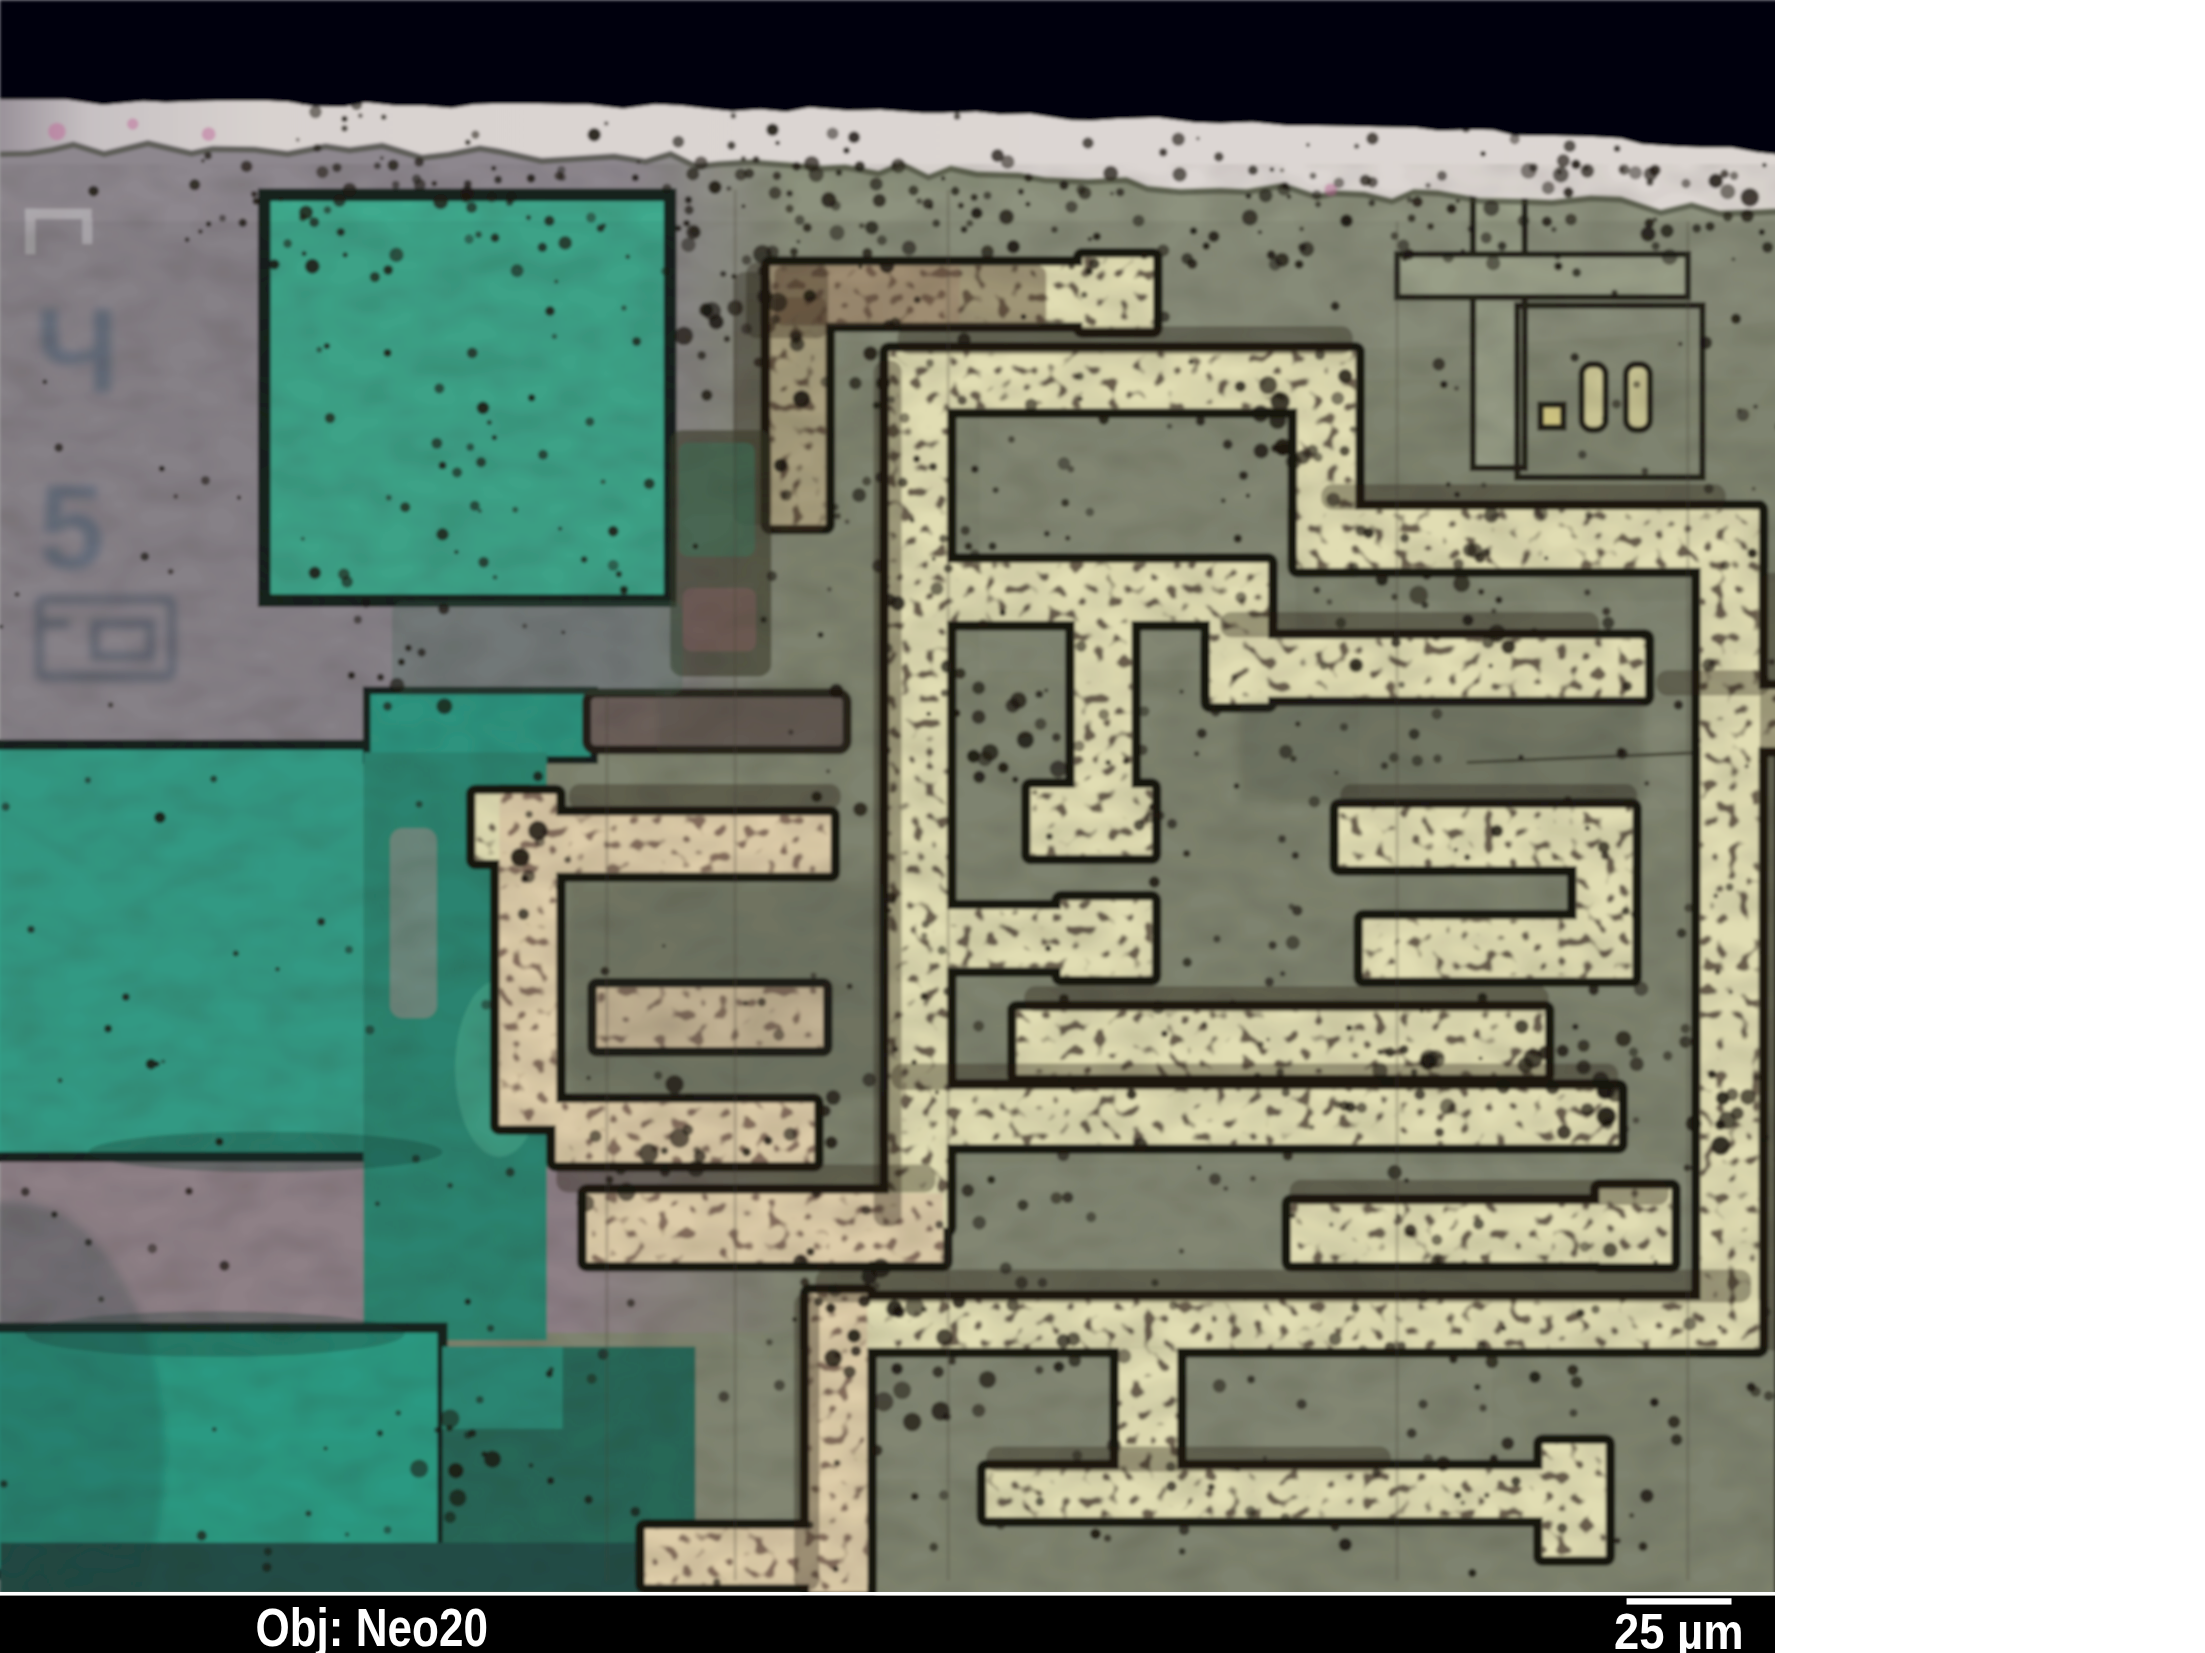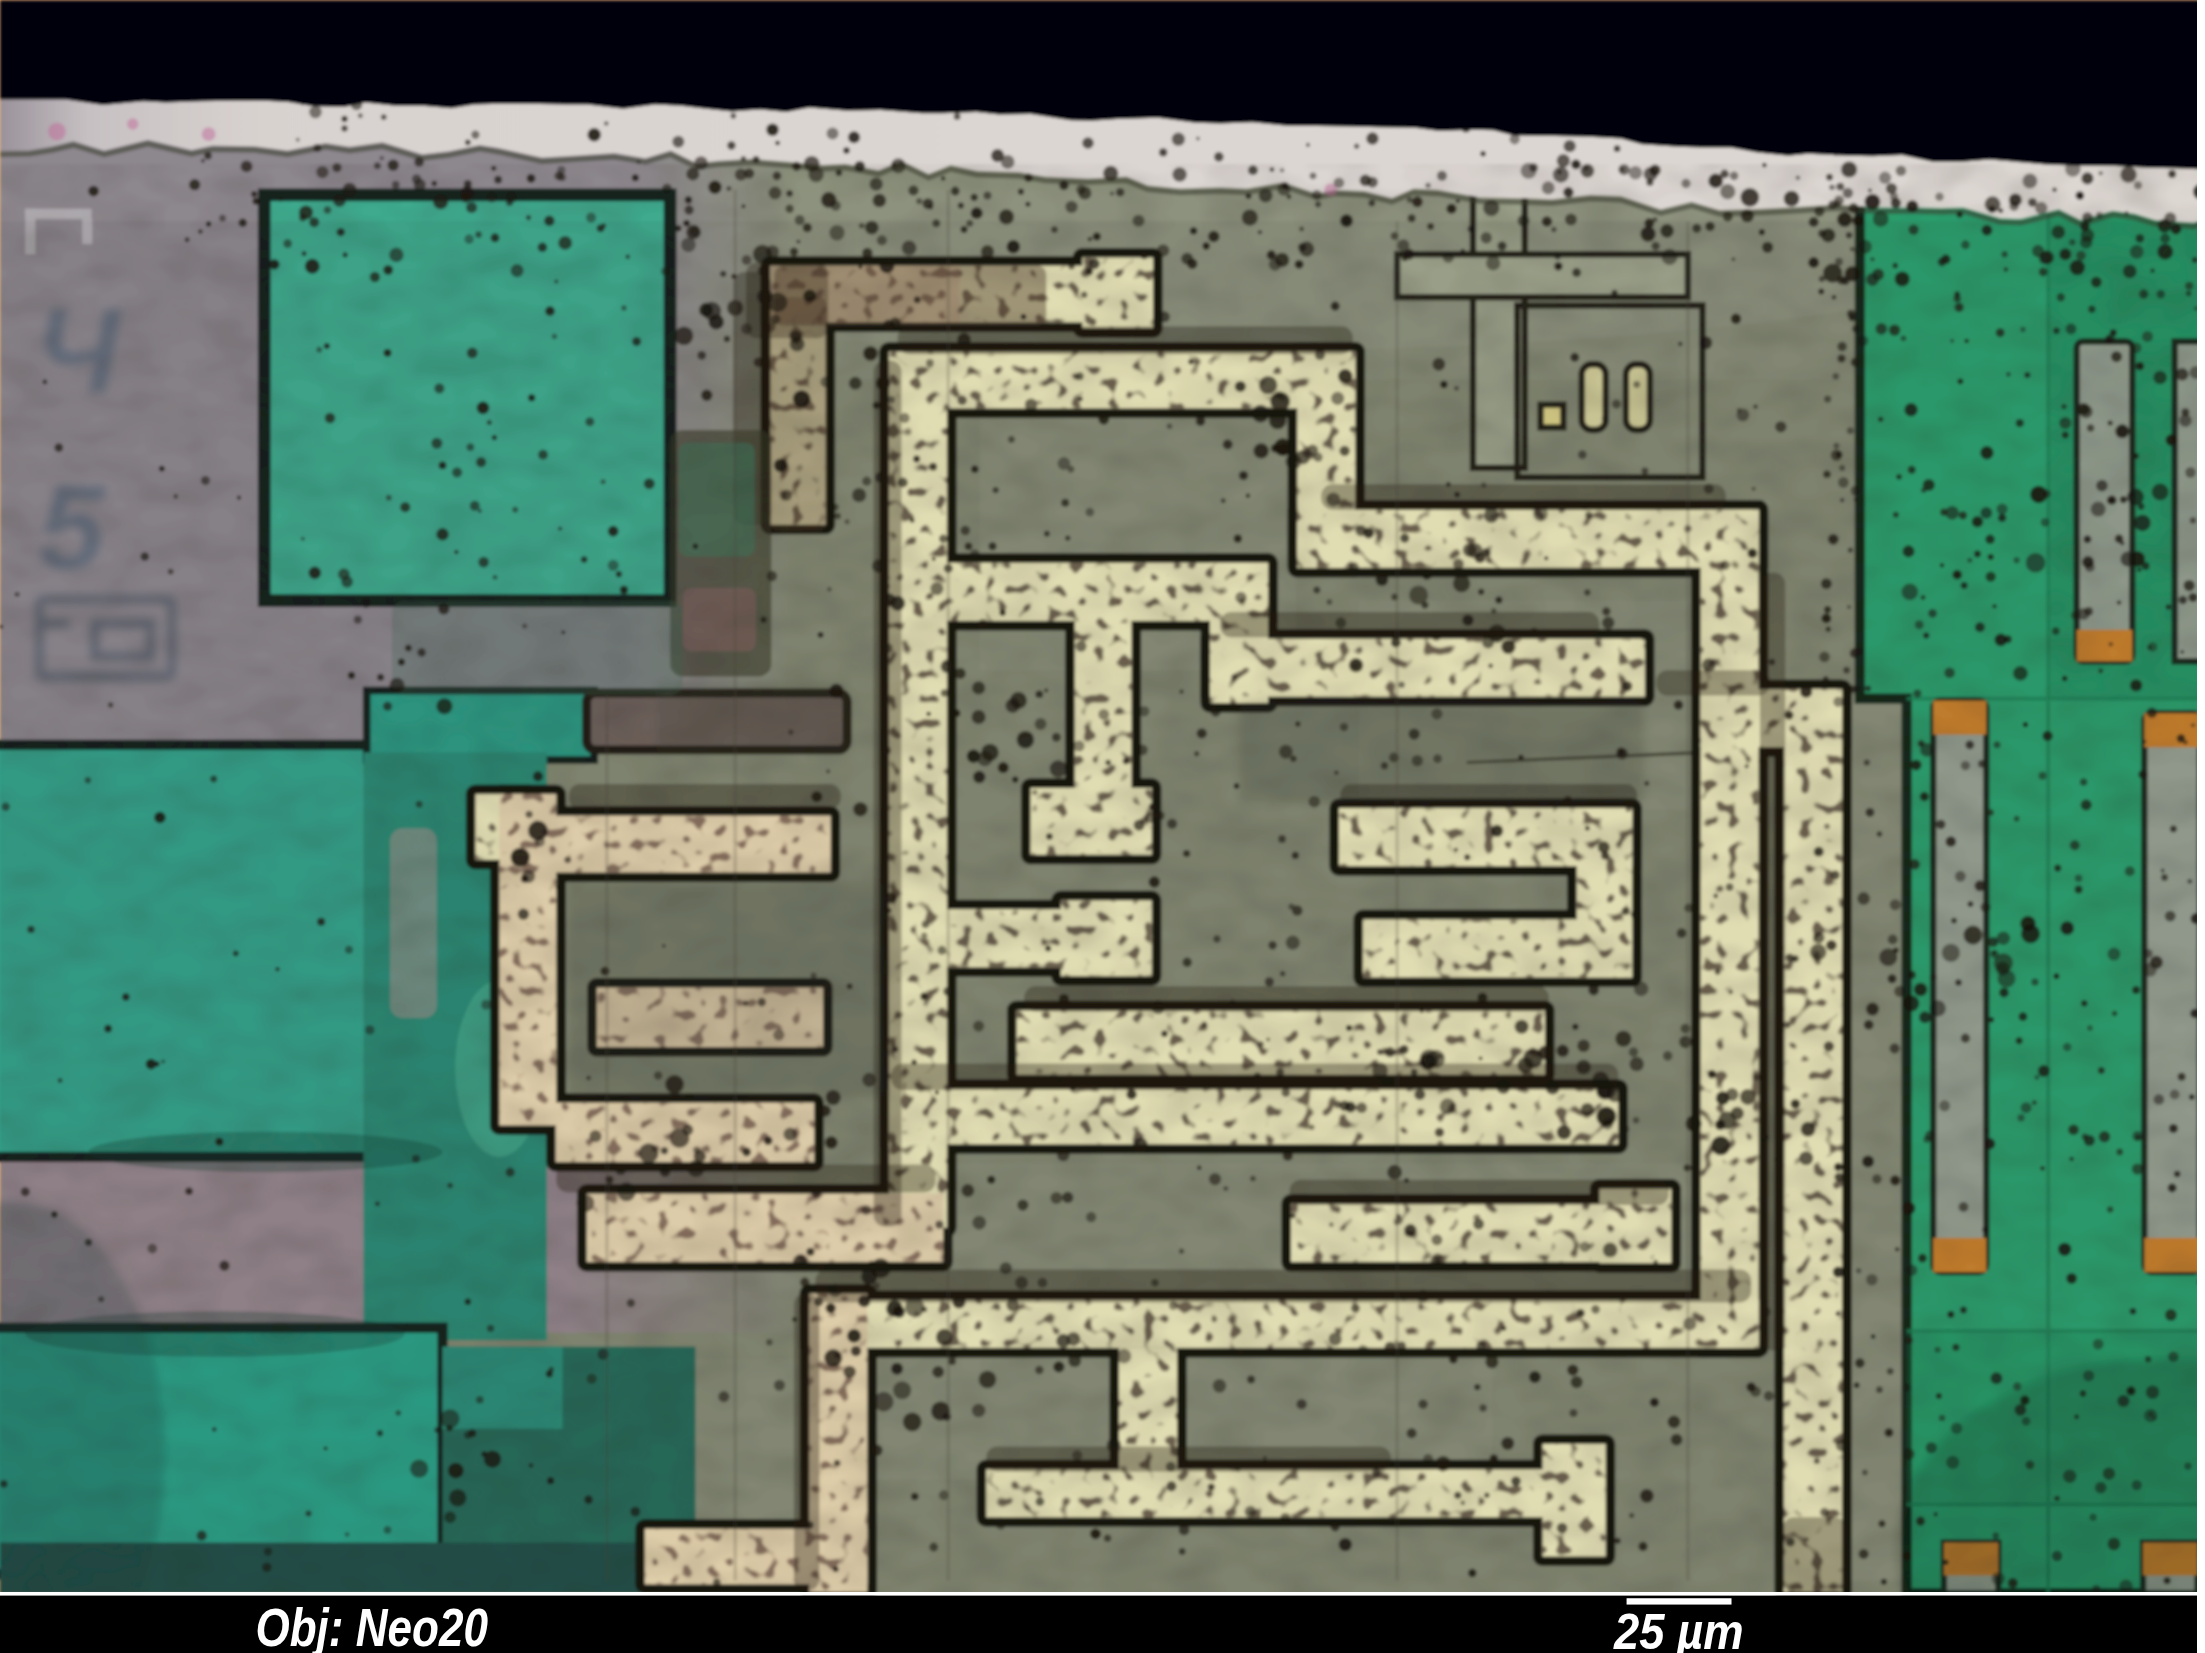--- a/index.html
+++ b/index.html
@@ -1,16 +1,16 @@
 <!DOCTYPE html>
 <html style="font-size:10px"><head><meta charset="utf-8">
 <style>
 html,body{margin:0;padding:0;}
-#wrap{position:relative;width:2197px;height:1654px;background:#fdba74;overflow:hidden;
-font-family:"Liberation Sans", sans-serif;font-style:italic;}
+#wrap{position:relative;width:1775px;height:1654px;background:#a3a3a3;overflow:hidden;
+font-family:"Liberation Sans", sans-serif;}
 </style></head><body>
 <div id="wrap">
 <svg width="2205" height="1654" viewBox="0 0 3488 2616">
 <defs>
   <filter id="soft" x="-5%" y="-5%" width="110%" height="110%">
     <feGaussianBlur stdDeviation="2.3"></feGaussianBlur>
   </filter>
   <filter id="soft2" x="-20%" y="-20%" width="140%" height="140%">
     <feGaussianBlur stdDeviation="7"></feGaussianBlur>
   </filter>

